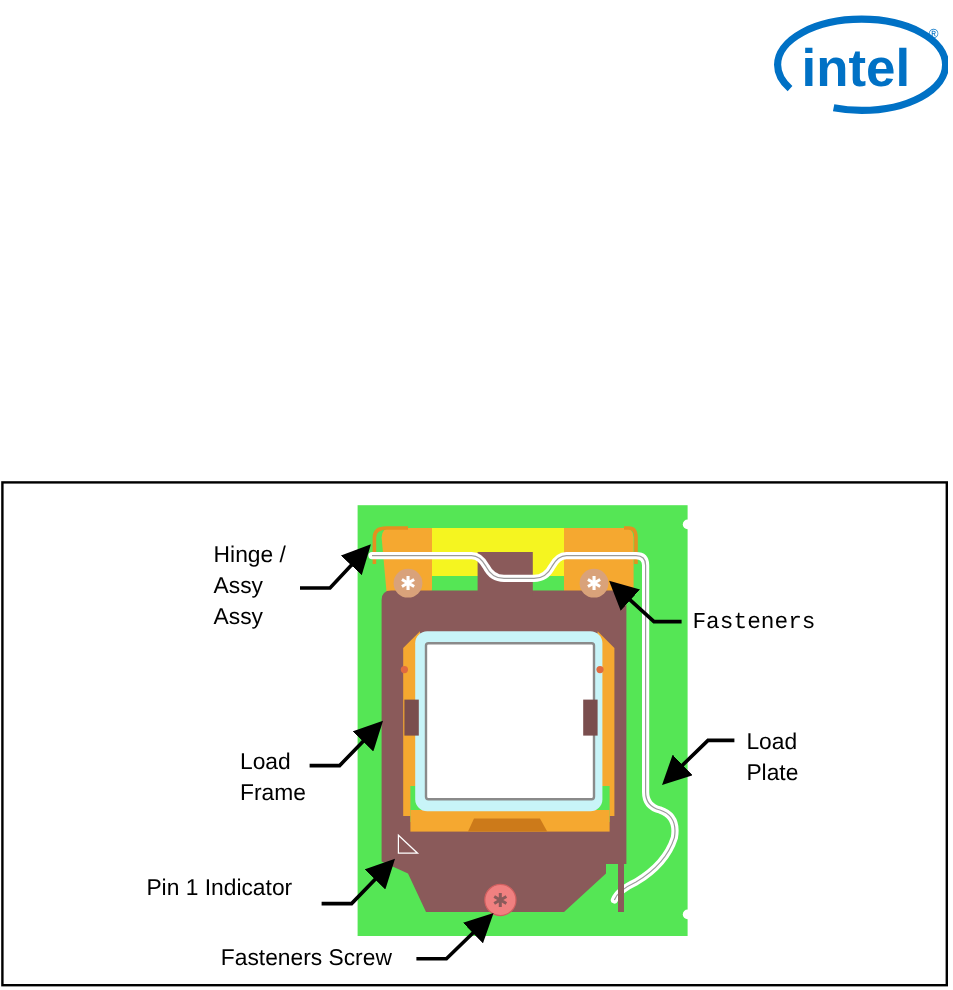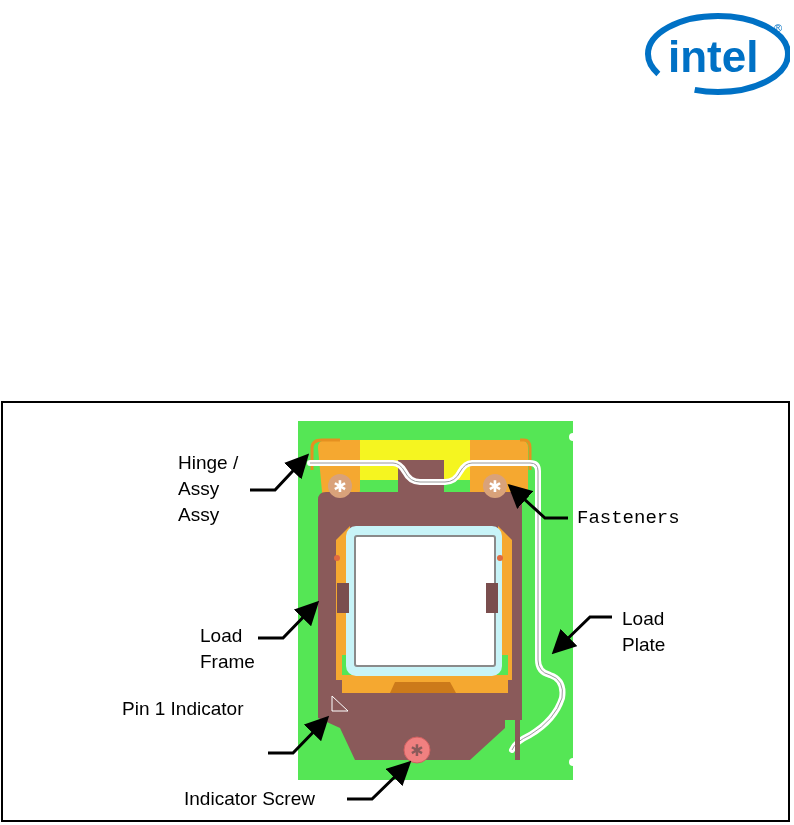--- a/index.html
+++ b/index.html
@@ -84,14 +84,14 @@
 </div>
 <div class="label" style="left:577px; top:505px;font-family:Liberation Mono, monospace;">Fasteners</div>
 <div class="label" style="left:200px; top:623px;">
   <div>Load</div>
   <div>Frame</div>
 </div>
 <div class="label" style="left:622px; top:606px;">
   <div>Load</div>
   <div>Plate</div>
 </div>
-<div class="label" style="left:122px; top:696px;">Pin 1 Indicator</div>
-<div class="label" style="left:184px; top:786px;">Indicator Screw</div>
+<div class="label" style="left:122px; top:728px;">Pin 1 Indicator</div>
+<div class="label" style="left:184px; top:786px;">Fasteners Screw</div>
 
 </body></html>

